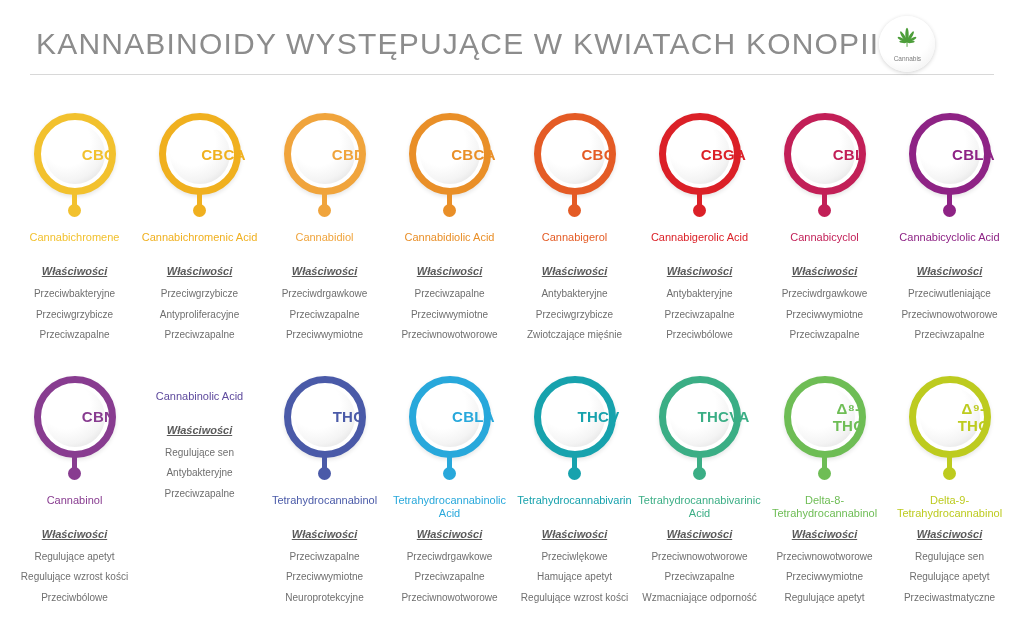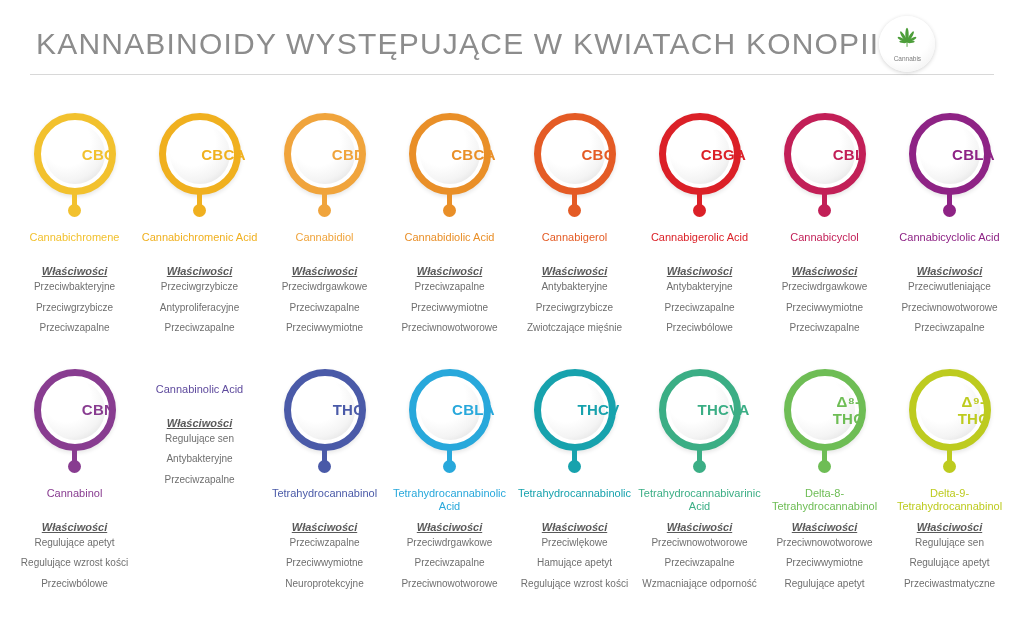--- a/index.html
+++ b/index.html
@@ -35,21 +35,21 @@
     display: flex; align-items: center; justify-content: center; }
   .abbr { font-size: 15px; font-weight: 700; color: var(--c); letter-spacing: 0.3px; margin-left: 48px; }
   .stem { width: 5px; height: 11px; background: var(--c); margin-top: -1px; }
   .dot { width: 13px; height: 13px; border-radius: 50%; background: var(--c); margin-top: -1px; }
 
   
   .name { margin-top: 14px; min-height: 32px; font-size: 11px; font-weight: 400;
     color: var(--c); line-height: 1.25; width: 100%; }
   .props-heading { font-size: 11px; font-weight: 700; color: #595959;
     text-decoration: underline; margin-top: 2px; font-style: italic; }
-  .props { list-style: none; margin-top: 4px; }
+  .props { list-style: none; margin-top: 11px; }
   .props li { font-size: 10px; color: #6f6f6f; line-height: 1.25; margin-bottom: 8px; }
 </style>
 </head>
 <body>
 
 <header class="header">
   <h1 class="page-title">KANNABINOIDY WYSTĘPUJĄCE W KWIATACH KONOPII</h1>
   <div class="logo-badge">
     <span>
       <svg width="30" height="28" viewBox="0 0 40 40" aria-hidden="true">
@@ -284,21 +284,21 @@
       <article class="card" style="--c: #17A2AD;">
     <div class="marker">
       <div class="ring">
         <div class="inner">
           <span class="abbr">THCV</span>
         </div>
       </div>
       <div class="stem"></div>
       <div class="dot"></div>
     </div>
-    <h3 class="name">Tetrahydrocannabinolic</h3>
+    <h3 class="name">Tetrahydrocannabivarin</h3>
     <div class="props-heading">Właściwości</div>
     <ul class="props">
           <li>Przeciwlękowe</li>
           <li>Hamujące apetyt</li>
           <li>Regulujące wzrost kości</li>
         </ul>
   </article>
       <article class="card" style="--c: #3BAE85;">
     <div class="marker">
       <div class="ring">

